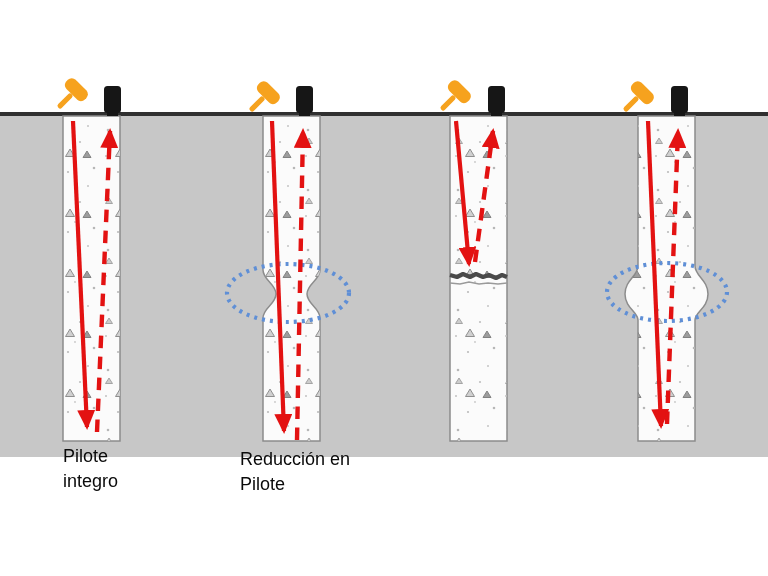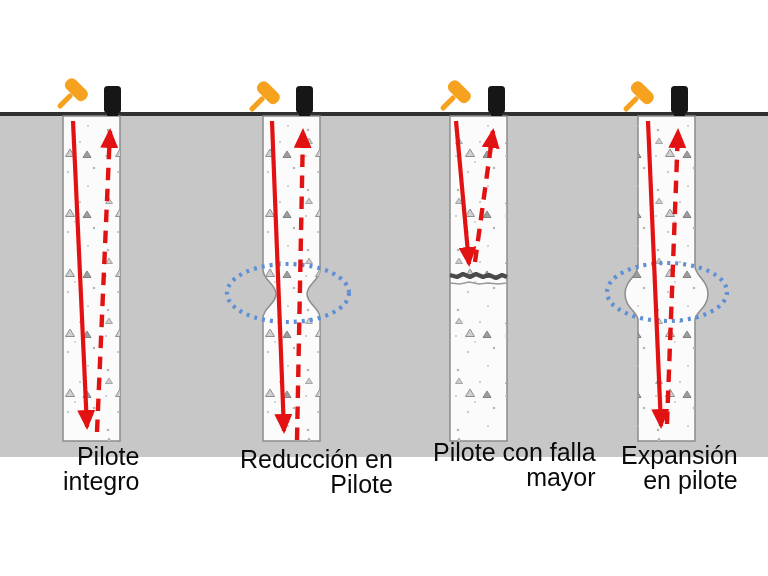--- a/index.html
+++ b/index.html
@@ -15,21 +15,21 @@
   .arrow-solid{stroke:var(--arrow-red,#e31212);stroke-width:4.2;fill:none;}
   .arrow-dashed{stroke:var(--arrow-red,#e31212);stroke-width:4.4;stroke-dasharray:12.5 8.5;fill:none;}
   .ah{fill:var(--arrow-red,#e31212);}
   .hammer-part{fill:var(--hammer-orange,#f6a21e);}
   .sensor{fill:var(--sensor-black,#161616);}
   .defect-ellipse{fill:none;stroke:var(--ellipse-blue,#5f8fd6);stroke-width:4.2;stroke-dasharray:3 5;}
   .crack{stroke:var(--crack-dark,#4a4a4a);stroke-width:4.2;fill:none;stroke-linejoin:round;}
   .crack-minor{stroke:#9a9a9a;stroke-width:1.4;fill:none;}
   .fig-label{
     position:absolute;color:var(--label-color,#0a0a0a);
-    font-size:25px;line-height:25px;letter-spacing:0px;text-align:right;
+    font-size:18px;line-height:25px;letter-spacing:0px;
   }
   .fig-label span{display:block;}
 </style>
 </head>
 <body>
 
 <div class="stage">
   <svg width="768" height="576" viewBox="0 0 768 576">
     <defs>
       <pattern id="concrete" width="50" height="60" patternUnits="userSpaceOnUse">
@@ -130,21 +130,13 @@
   </svg>
 
   <div class="fig-label" style="left:63px;top:444px;">
     <span>Pilote</span>
     <span>integro</span>
   </div>
   <div class="fig-label" style="left:240px;top:447px;">
     <span>Reducción en</span>
     <span>Pilote</span>
   </div>
-  <div class="fig-label" style="left:433px;top:440px;">
-    <span>Pilote con falla</span>
-    <span>mayor</span>
-  </div>
-  <div class="fig-label" style="left:621px;top:443px;">
-    <span>Expansión</span>
-    <span>en pilote</span>
-  </div>
 </div>
 
 </body></html>

